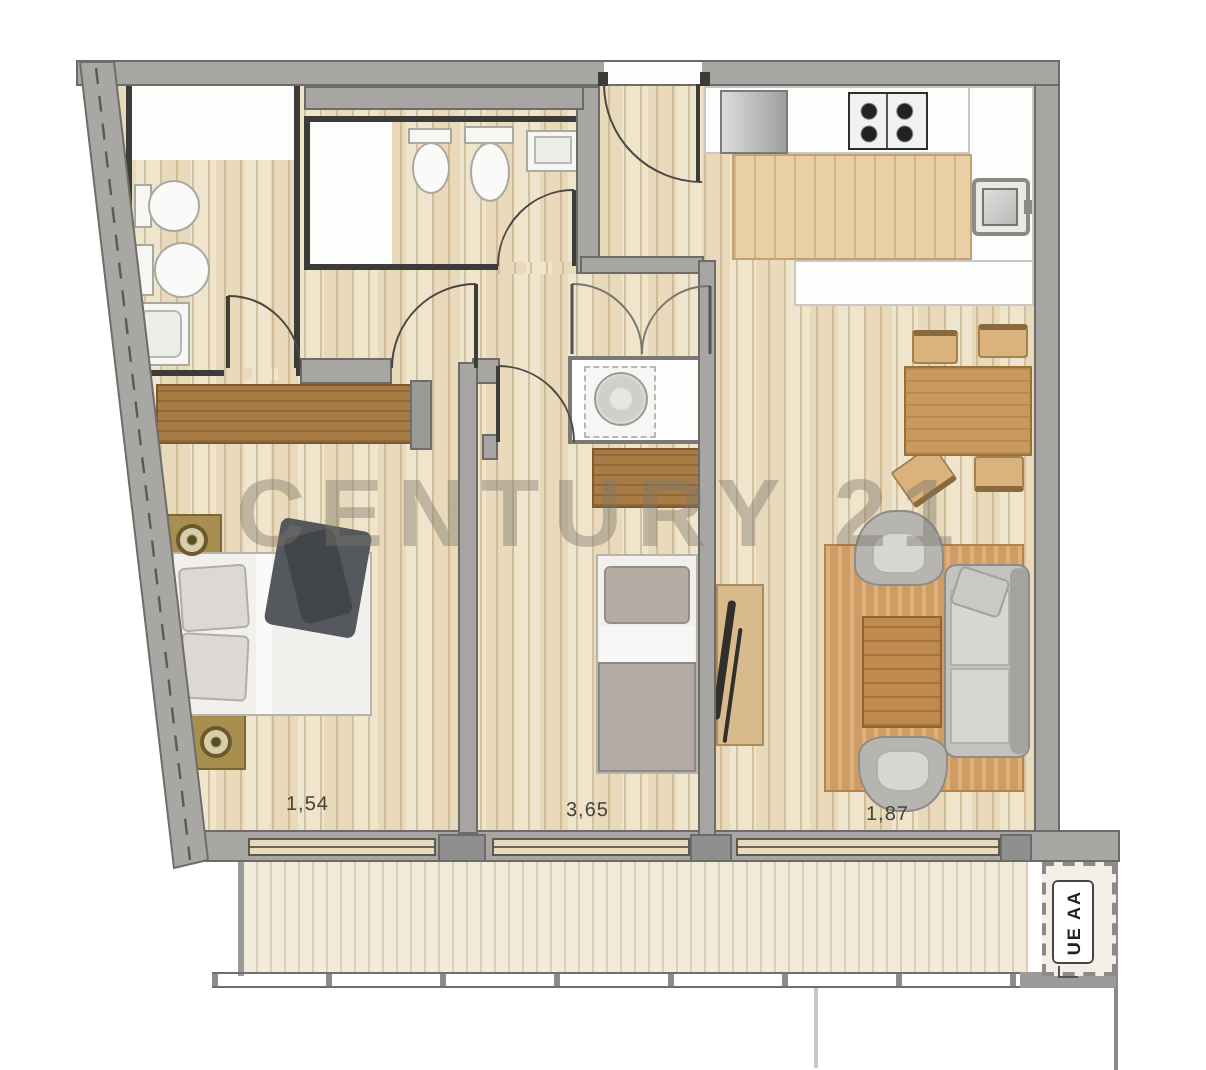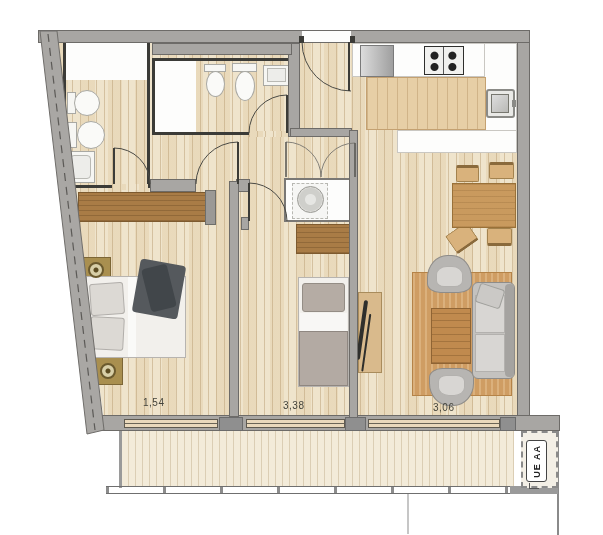--- a/index.html
+++ b/index.html
@@ -190,17 +190,18 @@
     <path d="M249 183 A38 38 0 0 1 287 221" fill="none" stroke="#4a4a45" stroke-width="1"></path>
     <line x1="249" y1="183" x2="249" y2="221" stroke="#3c3c38" stroke-width="2"></line>
 
     <path d="M286 142 A35 35 0 0 1 321 177" fill="none" stroke="#77756f" stroke-width="0.9"></path>
     <path d="M321 177 A34 34 0 0 1 355 143" fill="none" stroke="#77756f" stroke-width="0.9"></path>
     <line x1="286" y1="142" x2="286" y2="177" stroke="#55534f" stroke-width="1.5"></line>
     <line x1="355" y1="143" x2="355" y2="177" stroke="#55534f" stroke-width="1.5"></line>
   </svg>
 
   <div class="abs dim" style="left:143px;top:397px">1,54</div>
-  <div class="abs dim" style="left:283px;top:400px">3,38</div>
-  <div class="abs dim" style="left:433px;top:402px">3,06</div>
-
+  <div class="abs dim" style="left:283px;top:400px">3,65</div>
+  <div class="abs dim" style="left:433px;top:402px">1,87</div>
+
+  <div class="abs" id="watermark">CENTURY 21</div>
 
 </div>
 
 </body></html>

